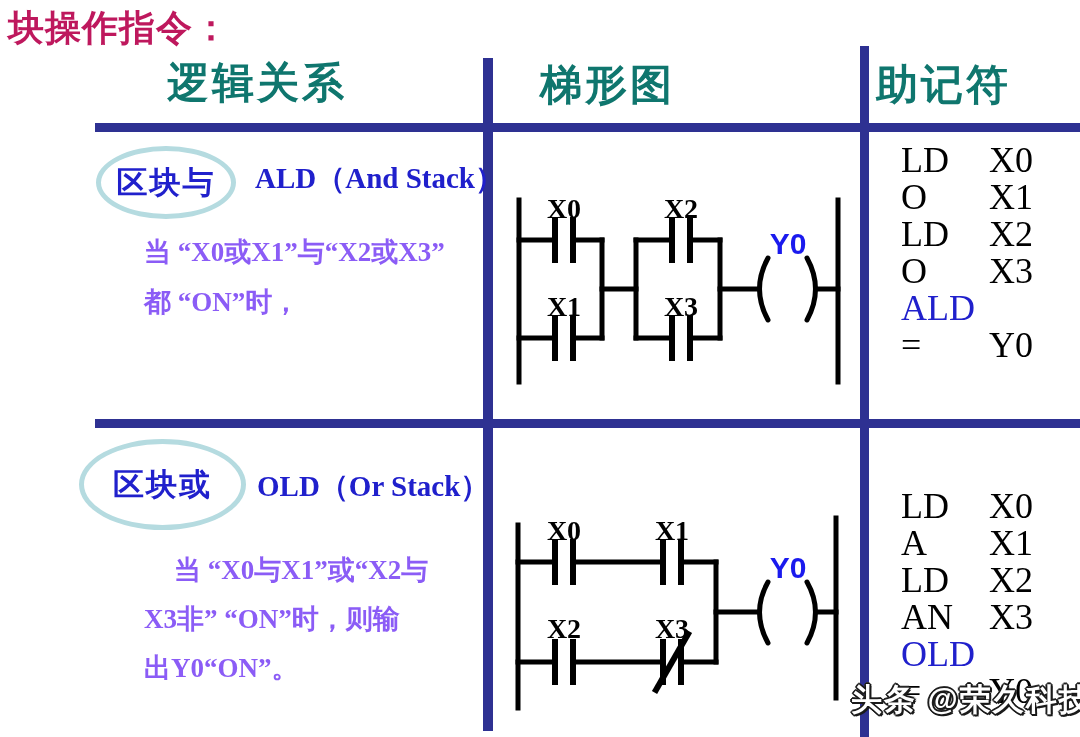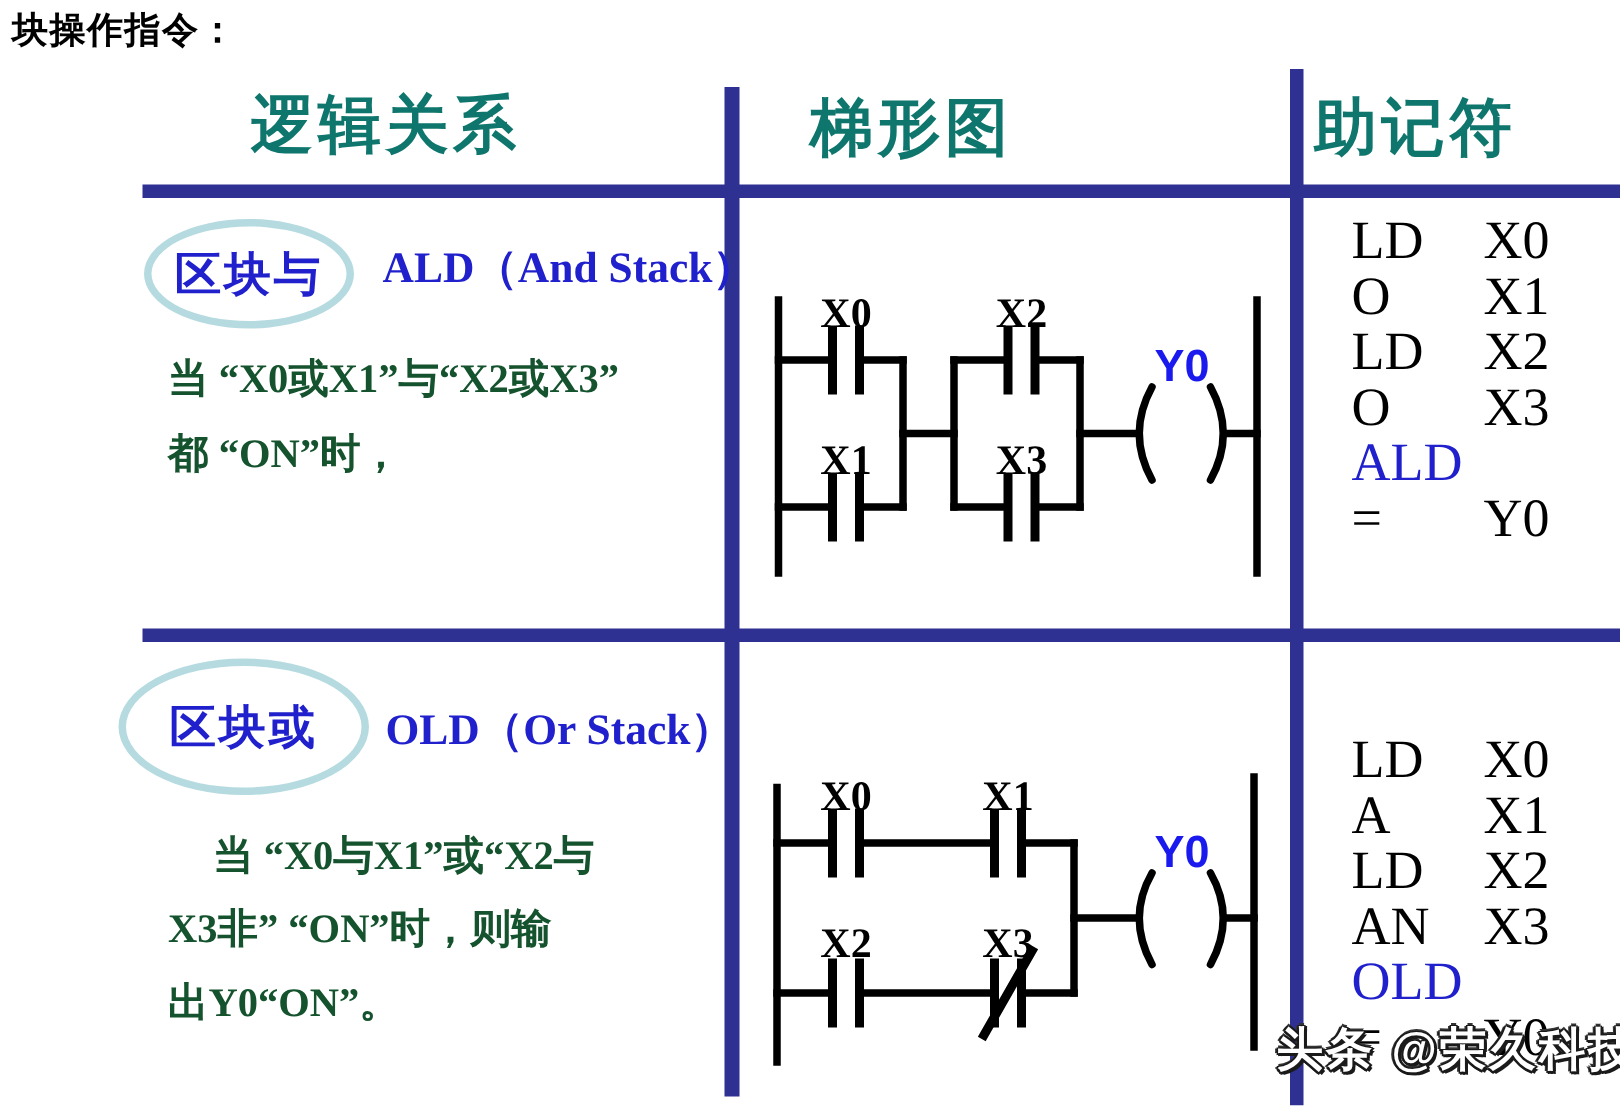--- a/index.html
+++ b/index.html
@@ -6,21 +6,21 @@
   body{
     width:1080px;height:737px;position:relative;overflow:hidden;
     background:#ffffff;
     font-family:"Liberation Serif","DejaVu Serif",serif;
   }
   .abs{position:absolute;}
 
   
   .page-title{
     left:8px;top:4px;
-    font-size:24px;font-weight:bold;color:#000000;
+    font-size:36px;font-weight:bold;color:#be185d;
     letter-spacing:1px;white-space:nowrap;
   }
 
   
   .col-header{
     font-size:42px;font-weight:bold;color:#0f766e;
     white-space:nowrap;letter-spacing:3px;
   }
   .hdr-logic{left:167px;top:55px;}
   .hdr-ladder{left:540px;top:57px;}
@@ -47,21 +47,21 @@
   }
 
   
   .instruction{
     font-size:29px;font-weight:bold;color:#2020cc;white-space:nowrap;
   }
   .instr1{left:255px;top:159px;}
   .instr2{left:257px;top:467px;}
 
   
-  .desc{font-size:27px;font-weight:bold;color:#14532d;}
+  .desc{font-size:27px;font-weight:bold;color:#8b5cf6;margin-left:32px;}
   .desc .line{white-space:nowrap;}
   .desc1{left:112px;top:227px;}
   .desc1 .line{height:50px;line-height:50px;}
   .desc2{left:112px;top:546px;}
   .desc2 .line{height:49px;line-height:49px;}
   .desc2 .line:first-child{padding-left:30px;}
 
   
   .ladder-svg{overflow:visible;}
   .ladder1{left:505px;top:192px;}

